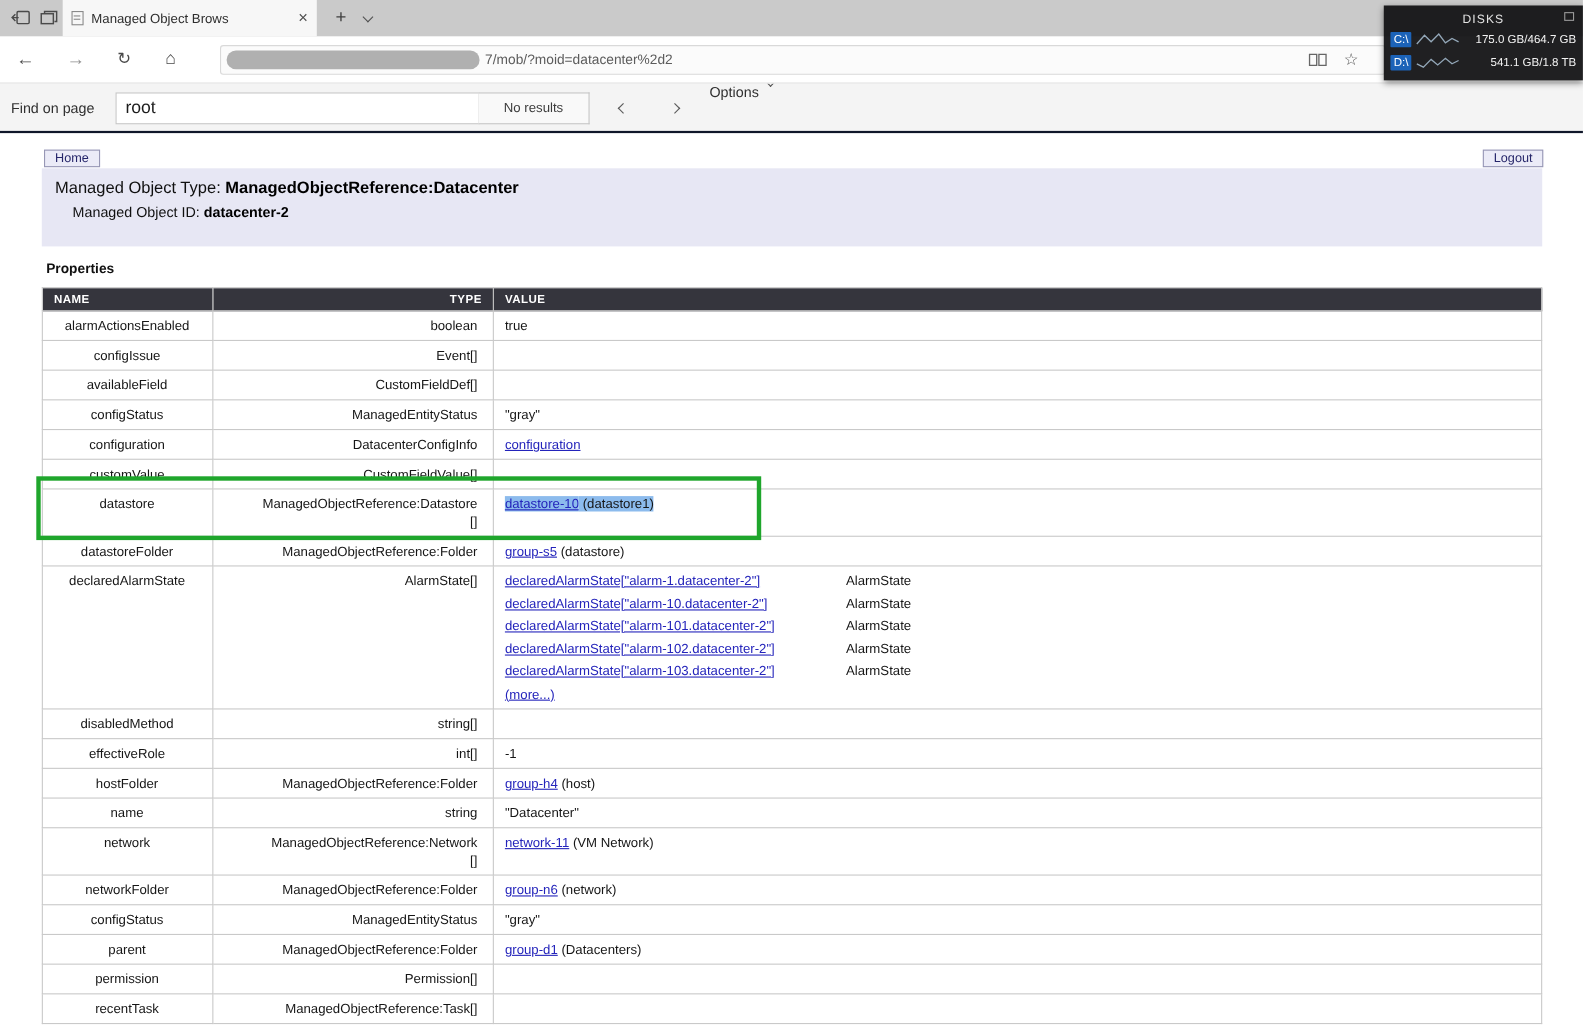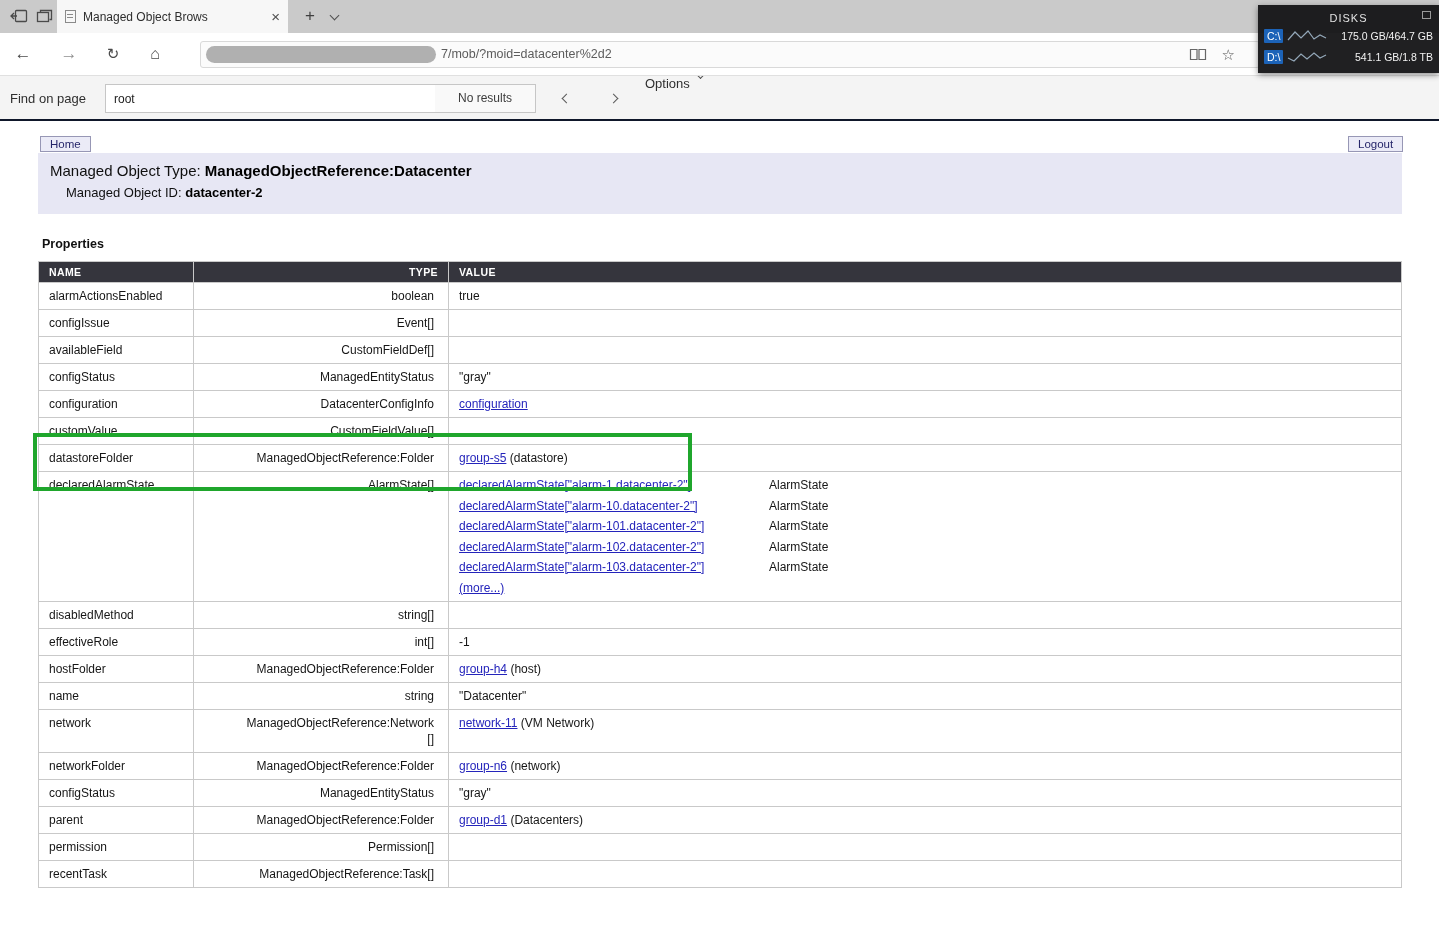--- a/index.html
+++ b/index.html
@@ -35,47 +35,47 @@
   .redact{position:absolute;left:5px;top:4px;width:230px;height:17px;background:#b0b0b0;border-radius:9px;}
   .url-text{position:absolute;left:240px;top:0;line-height:25px;font-size:12.5px;color:#5c5c5c;white-space:nowrap;}
   .read-ic{position:absolute;right:52px;top:5px;cursor:pointer;}
   .read-ic svg{stroke:#666;fill:none;stroke-width:1.2;}
   .star-ic{position:absolute;right:24px;top:0;line-height:25px;font-size:15px;color:#555;cursor:pointer;}
 
   
   .find-bar{position:absolute;left:0;top:76px;width:100%;height:45px;background:#f4f4f4;border-bottom:2px solid #0f172a;z-index:3;}
   .find-label{position:absolute;left:10px;top:0;line-height:45px;font-size:13px;color:#2f2f2f;}
   .find-input{position:absolute;left:105px;top:8px;width:331px;height:29px;border:1px solid #c6c6c6;background:#fff;
-    font-size:12px;color:#1c1c1c;padding:0 8px;font-family:inherit;outline:none;}
+    font-size:16px;color:#1c1c1c;padding:0 8px;font-family:inherit;outline:none;}
   .find-status{position:absolute;left:435px;top:8px;width:101px;height:29px;border:1px solid #c6c6c6;border-left:none;background:#f9f9f9;
     font-size:12px;color:#3c3c3c;text-align:center;line-height:27px;}
   .find-prev{position:absolute;left:552px;top:9px;width:28px;height:28px;cursor:pointer;text-align:center;}
   .find-next{position:absolute;left:599px;top:9px;width:28px;height:28px;cursor:pointer;text-align:center;}
   .find-prev .chev,.find-next .chev{margin-top:10px;border-color:#5a5a5a;}
   .find-options{position:absolute;left:645px;top:0;height:45px;font-size:13px;color:#2f2f2f;cursor:pointer;
     display:flex;align-items:flex-start;gap:8px;}
 
   
   .mob-page{position:absolute;left:0;top:121px;width:100%;height:812px;background:#fff;}
   .home-box{position:absolute;left:40px;top:15px;border:1px solid #9797b5;background:#ebebf7;padding:1px 9px;
     font-size:11.5px;color:#26266a;cursor:pointer;}
   .logout-box{position:absolute;left:1348px;top:15px;border:1px solid #9797b5;background:#ebebf7;padding:1px 9px;
     font-size:11.5px;color:#26266a;cursor:pointer;}
-  .obj-header{position:absolute;left:38px;top:32px;width:1364px;height:61px;background:#e7e7f4;}
+  .obj-header{position:absolute;left:38px;top:32px;width:1364px;height:71px;background:#e7e7f4;}
   .obj-line1{position:absolute;left:12px;top:9px;font-size:15px;color:#101010;}
   .obj-line2{position:absolute;left:28px;top:32px;font-size:13px;color:#101010;text-align:center;}
   .obj-line1 b,.obj-line2 b{color:#000;}
   .props-heading{position:absolute;left:42px;top:116px;font-size:12.5px;font-weight:bold;color:#101010;}
 
   .props-table{position:absolute;left:38px;top:140px;width:1364px;border-collapse:collapse;table-layout:fixed;}
   .props-table th{background:var(--table-header-bg,#35353d);color:#fff;font-size:10.5px;letter-spacing:.4px;
     text-align:left;padding:4px 10px;border:1px solid #c9c9c9;font-weight:bold;}
   .props-table th:nth-child(2){padding-left:17px;text-align:right;}
   .props-table td{border:1px solid #c9c9c9;font-size:12px;color:#161616;padding:5px 10px;vertical-align:top;line-height:16px;}
-  td.cell-name{text-align:left;padding-right:11px;}
+  td.cell-name{text-align:center;padding-right:11px;}
   td.cell-type{text-align:right;padding-right:14px;white-space:pre-line;}
   td.cell-value{text-align:left;}
   .value-line + .value-line{margin-top:4.5px;}
   .mob-link{color:var(--link-blue,#2424bb);text-decoration:underline;cursor:pointer;}
   .tab-link{display:inline-block;width:310px;}
   .selected{background:var(--selection-blue,#8cbbed);}
 
   .annotation-box{position:absolute;left:33px;top:433px;width:659px;height:58px;
     border:4px solid var(--annotation-green,#1fa62c);z-index:40;pointer-events:none;}
 
@@ -206,20 +206,28 @@
           <td class="cell-value">
             <div class="value-line"><a class="mob-link">configuration</a></div>
           </td>
         </tr>
         <tr>
           <td class="cell-name">customValue</td>
           <td class="cell-type">CustomFieldValue[]</td>
           <td class="cell-value">&nbsp;</td>
         </tr>
         <tr>
+          <td class="cell-name">datastore</td>
+          <td class="cell-type">ManagedObjectReference:Datastore
+[]</td>
+          <td class="cell-value">
+            <div class="value-line"><a class="mob-link selected">datastore-10</a><span class="selected"> (datastore1)</span></div>
+          </td>
+        </tr>
+        <tr>
           <td class="cell-name">datastoreFolder</td>
           <td class="cell-type">ManagedObjectReference:Folder</td>
           <td class="cell-value">
             <div class="value-line"><a class="mob-link">group-s5</a><span> (datastore)</span></div>
           </td>
         </tr>
         <tr>
           <td class="cell-name">declaredAlarmState</td>
           <td class="cell-type">AlarmState[]</td>
           <td class="cell-value">

